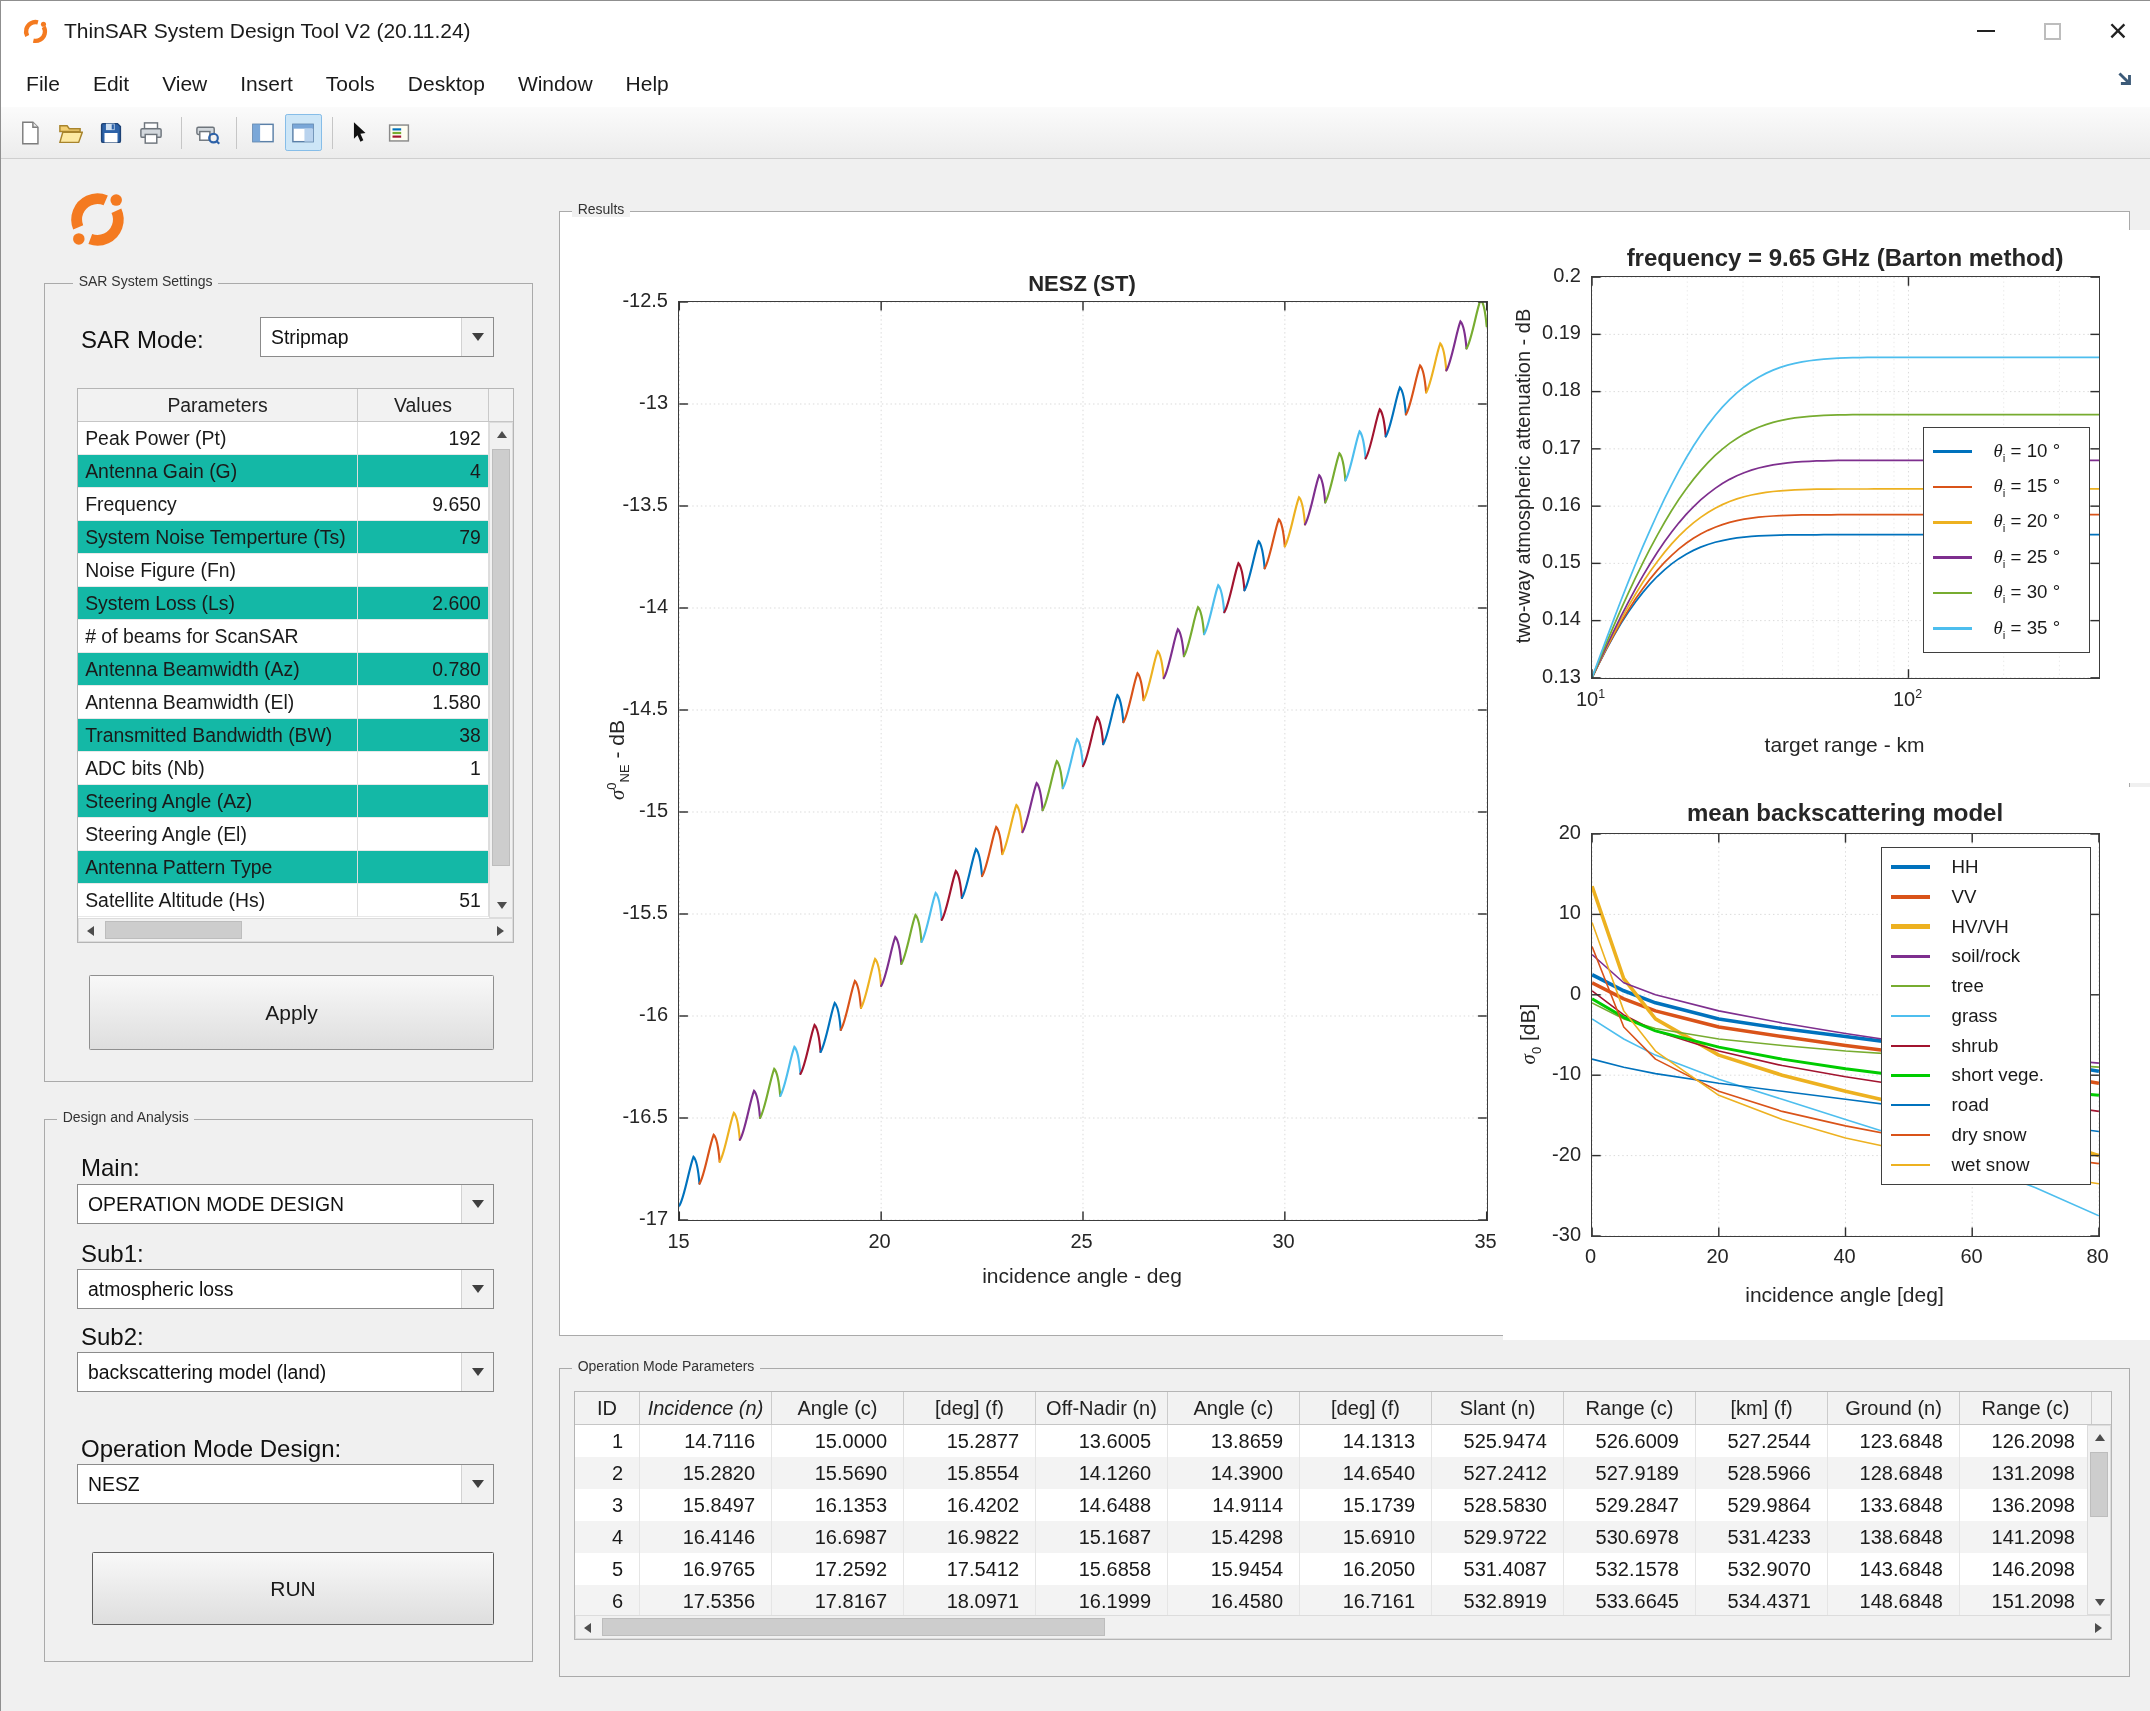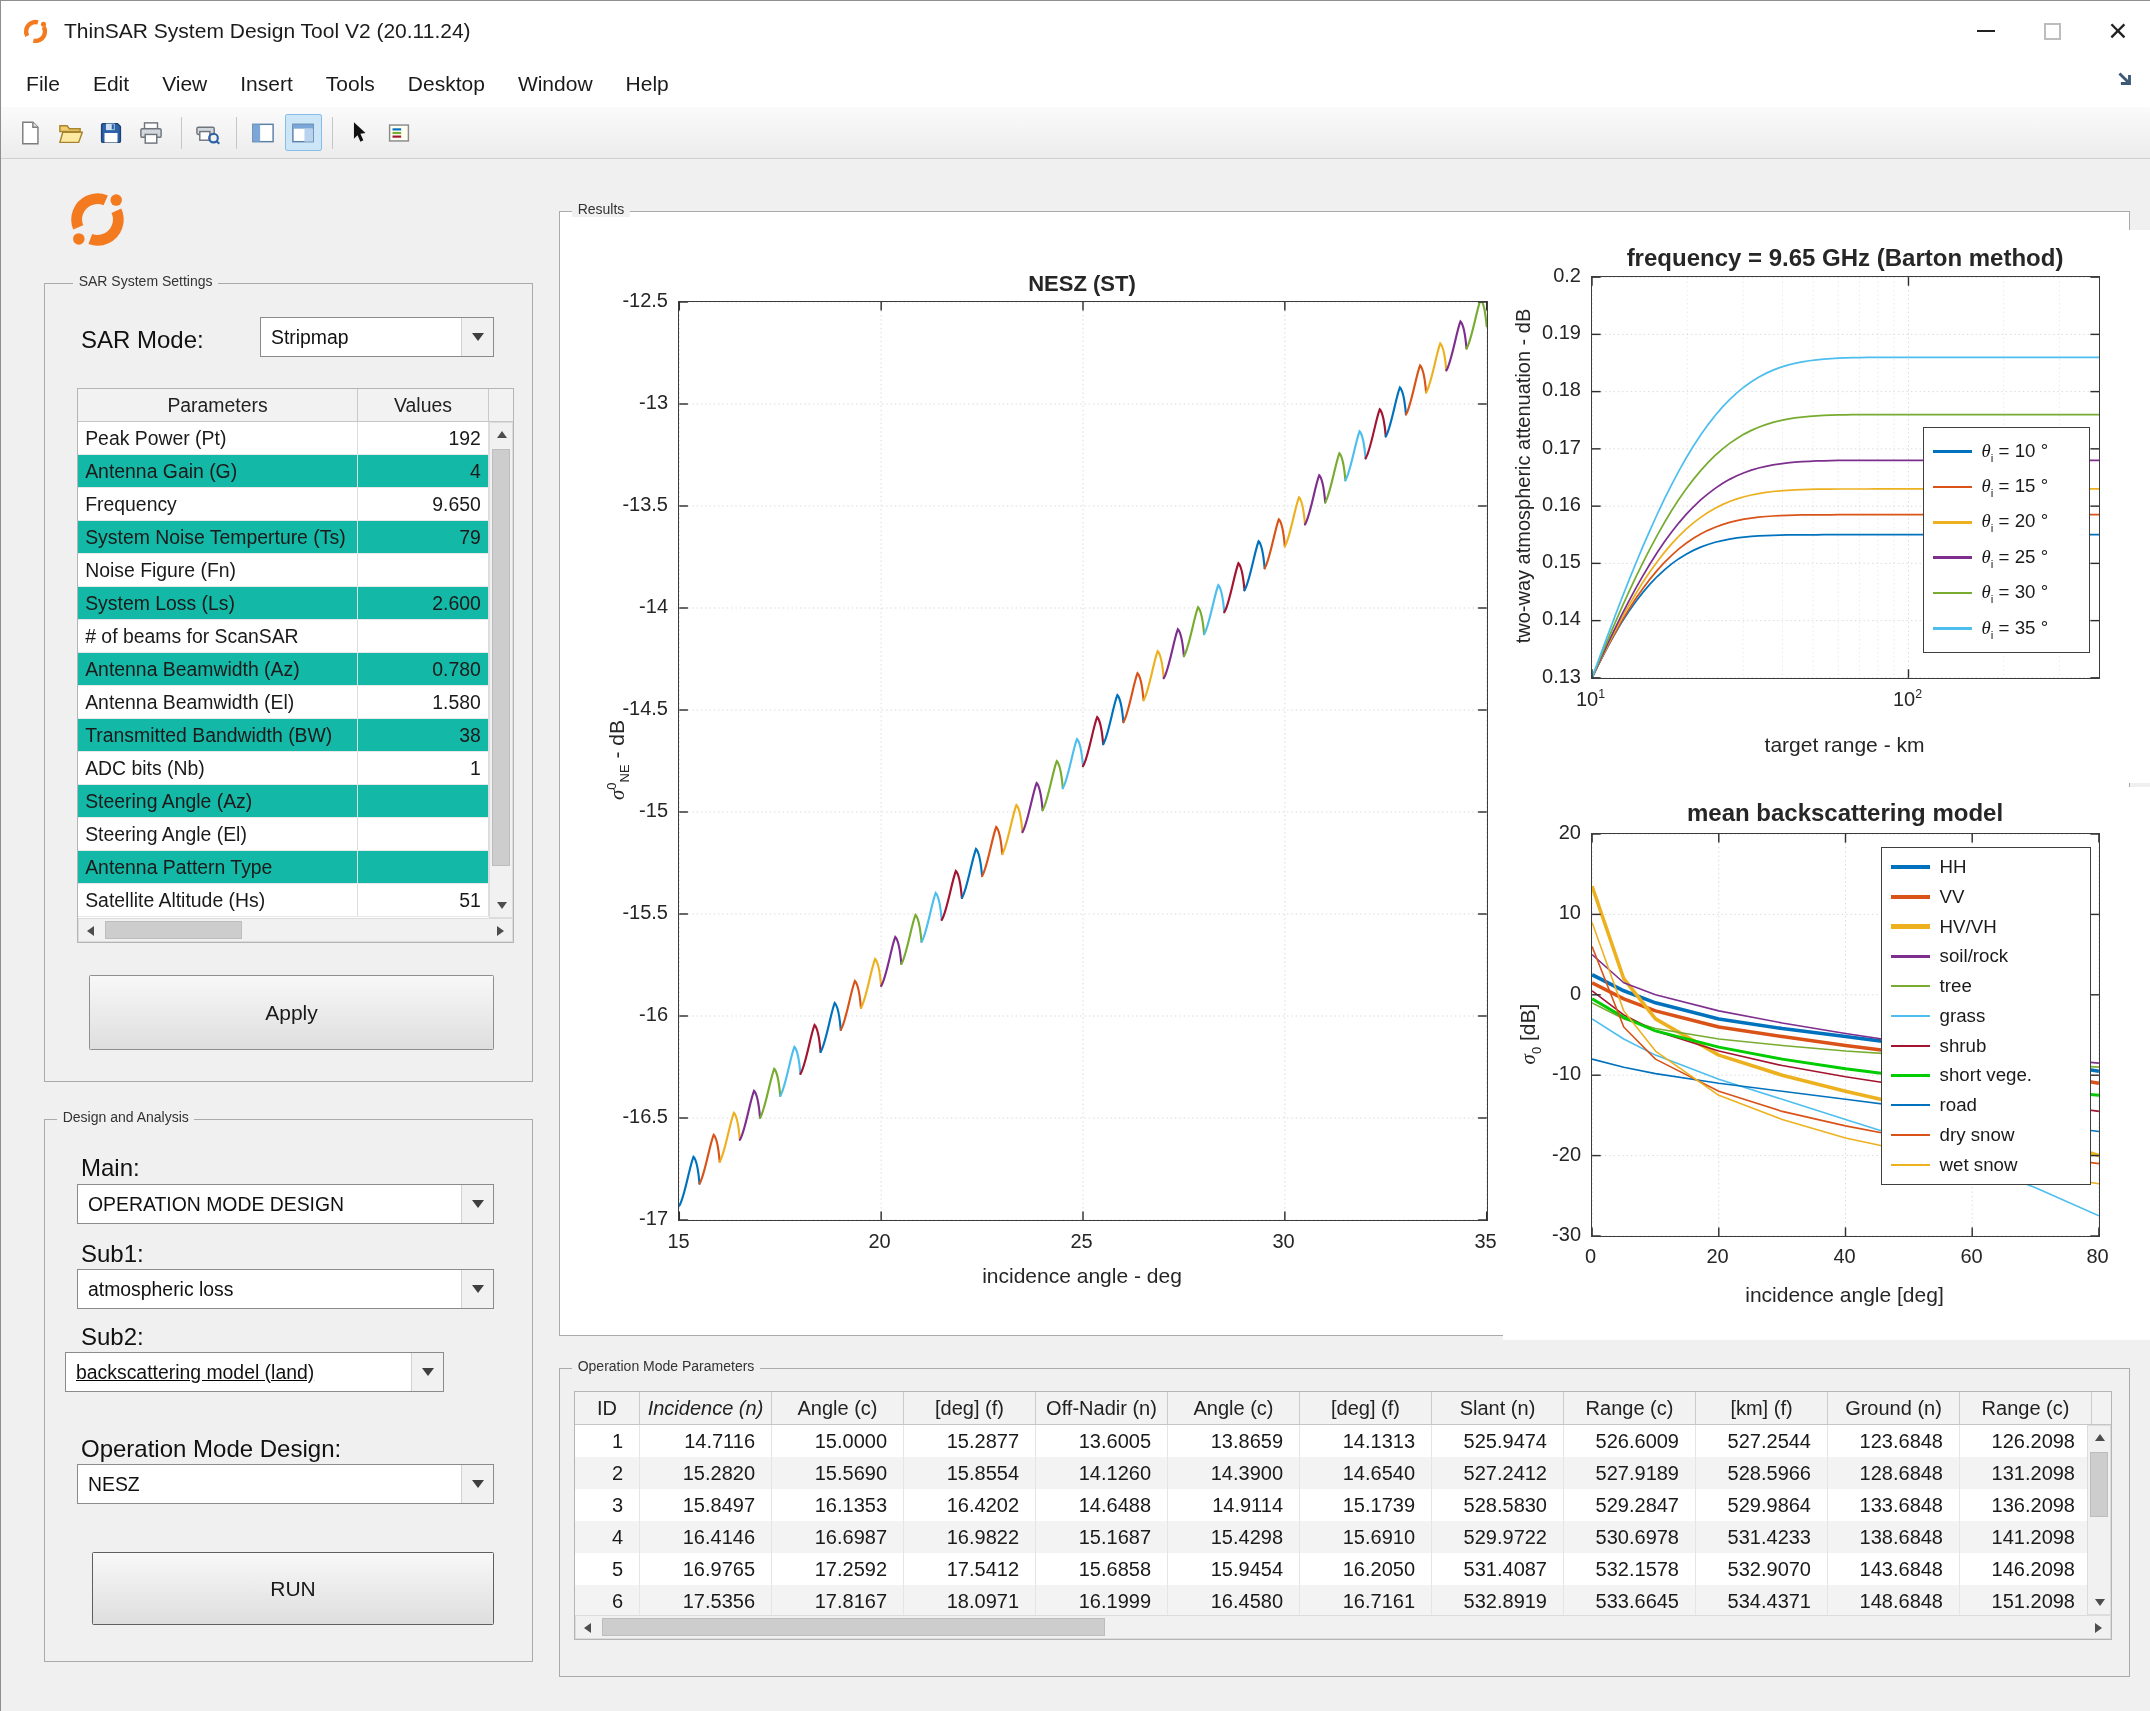--- a/index.html
+++ b/index.html
@@ -66,21 +66,21 @@
   #plot-nesz .plot-title{font-size:22px;}
   #plot-atm .plot-title,#plot-bs .plot-title{font-size:24px;}
   .axis-xlabel{position:absolute;text-align:center;font-size:21px;color:#262626;}
   .ylabel-wrap{position:absolute;transform:translate(-50%,-50%) rotate(-90deg);white-space:nowrap;font-size:21px;color:#262626;}
   .tick-label{position:absolute;font-size:20px;color:#262626;white-space:nowrap;}
   .tick-label.x{text-align:center;}
   .tick-label.y{text-align:right;}
   sup,sub{font-size:62%;}
   .tex{font-family:"Liberation Serif",serif;font-style:italic;}
   .legend{position:absolute;background:#fff;border:1.4px solid #3f3f3f;display:flex;flex-direction:column;justify-content:space-around;padding:5.7px 8.6px;z-index:4;}
-  .legend-entry{display:flex;align-items:center;}
+  .legend-entry{display:flex;align-items:center;gap:12px;}
   .legend-line{display:inline-block;width:39px;margin-right:10px;flex:none;}
   .legend-text{font-size:18.7px;color:#1a1a1a;white-space:nowrap;}
   
   #omp-table{position:absolute;left:573px;top:1390px;width:1538px;height:249px;background:#fff;border:0.7px solid #b5b5b5;}
   #omp-header{position:absolute;left:0;top:0;width:1536px;height:33px;background:#f2f2f2;border-bottom:0.7px solid #c6c6c6;display:flex;overflow:hidden;}
   .omp-hcell{height:100%;flex:none;display:flex;align-items:center;justify-content:center;font-size:20px;color:#222;border-right:0.7px solid #cbcbcb;white-space:nowrap;overflow:hidden;}
   #omp-rows{position:absolute;left:0;top:33px;width:1512px;height:190px;overflow:hidden;}
   .omp-row{display:flex;height:32px;background:#fff;}
   .omp-row.even{background:#f3f3f3;}
   .omp-cell{height:100%;flex:none;display:flex;align-items:center;justify-content:flex-end;padding-right:16px;font-size:20px;color:#1a1a1a;border-right:0.7px solid #e5e5e5;white-space:nowrap;overflow:hidden;}
@@ -307,21 +307,21 @@
 
   <span class="field-label" style="left:80px;top:1239px;">Sub1:</span>
   <div class="combo" style="left:76px;top:1268px;width:417px;">
     <span class="combo-text">atmospheric loss</span>
     <span class="combo-btn">
         <span class="chev"></span>
       </span>
   </div>
 
   <span class="field-label" style="left:80px;top:1322px;">Sub2:</span>
-  <div class="combo" style="left:64px;top:1351px;width:379px;text-decoration:underline;">
+  <div class="combo" style="left:76px;top:1351px;width:417px;">
     <span class="combo-text">backscattering model (land)</span>
     <span class="combo-btn">
         <span class="chev"></span>
       </span>
   </div>
 
   <span class="field-label" style="left:80px;top:1434px;">Operation Mode Design:</span>
   <div class="combo" style="left:76px;top:1463px;width:417px;">
     <span class="combo-text">NESZ</span>
     <span class="combo-btn">

